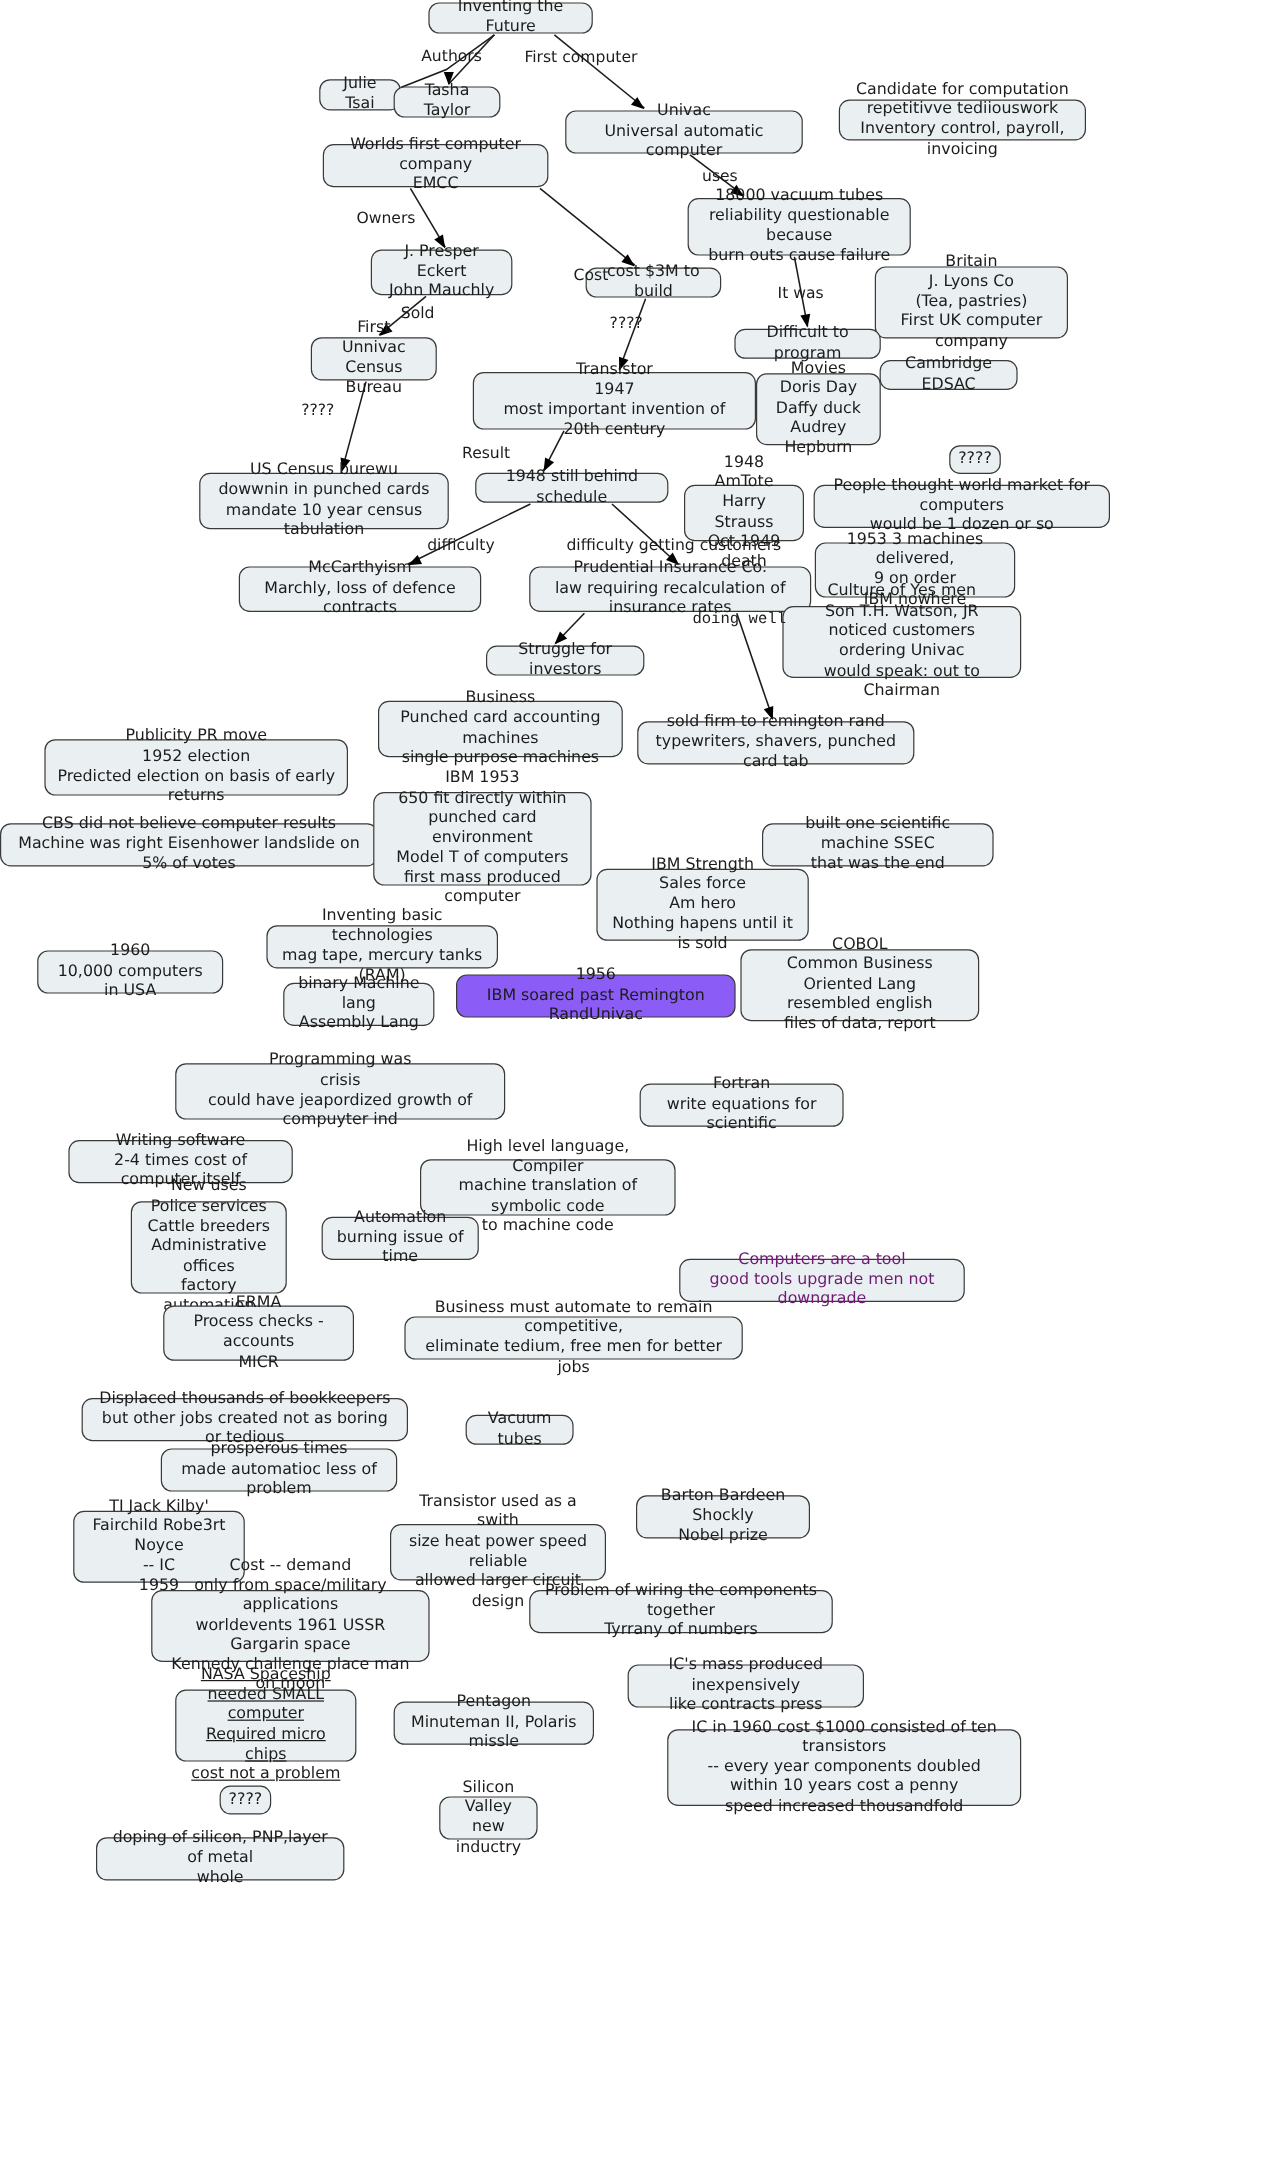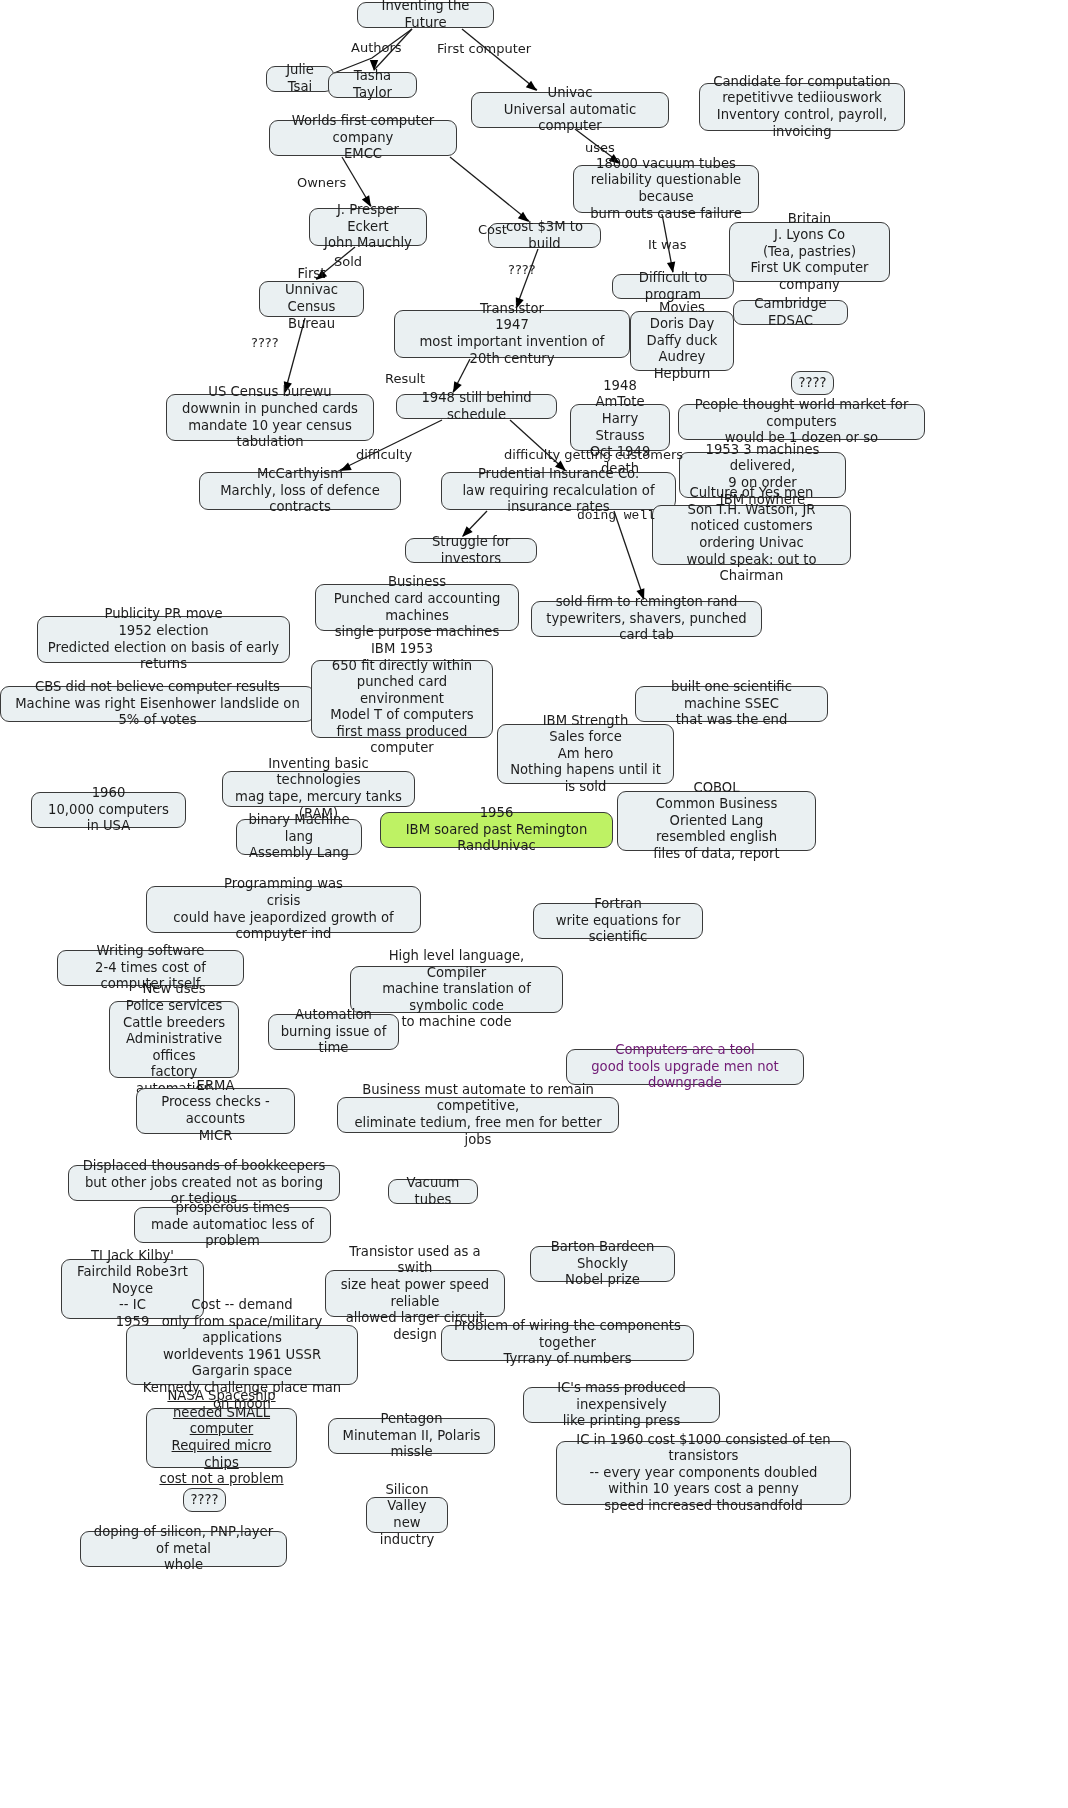--- a/index.html
+++ b/index.html
@@ -88,21 +88,21 @@
         <polygon points="0,0 -11,-4.2 -11,4.2" transform="translate(644,600) rotate(71)"></polygon>
       </g>
   </svg>
 
   <div id="nodes">
       <div class="node" style="left: 357px; top: 2px; width: 137px; height: 26px; background: rgb(234, 240, 242); border-color: rgb(58, 58, 58); color: rgb(28, 28, 28);">Inventing the Future</div>
       <div class="node" style="left: 266px; top: 66px; width: 68px; height: 26px; background: rgb(234, 240, 242); border-color: rgb(58, 58, 58); color: rgb(28, 28, 28);">Julie Tsai</div>
       <div class="node" style="left: 328px; top: 72px; width: 89px; height: 26px; background: rgb(234, 240, 242); border-color: rgb(58, 58, 58); color: rgb(28, 28, 28);">Tasha Taylor</div>
       <div class="node" style="left: 471px; top: 92px; width: 198px; height: 36px; background: rgb(234, 240, 242); border-color: rgb(58, 58, 58); color: rgb(28, 28, 28);">Univac
 Universal automatic computer</div>
-      <div class="node" style="left: 699px; top: 83px; width: 206px; height: 48px; background: rgb(234, 240, 242); border-color: rgb(58, 58, 58); color: rgb(28, 28, 28);">Candidate for computation
+      <div class="node" style="left: 699px; top: 83px; width: 206px; height: 34px; background: rgb(234, 240, 242); border-color: rgb(58, 58, 58); color: rgb(28, 28, 28);">Candidate for computation
 repetitivve tediiouswork
 Inventory control, payroll, invoicing</div>
       <div class="node" style="left: 269px; top: 120px; width: 188px; height: 36px; background: rgb(234, 240, 242); border-color: rgb(58, 58, 58); color: rgb(28, 28, 28);">Worlds first computer company
 EMCC</div>
       <div class="node" style="left: 573px; top: 165px; width: 186px; height: 48px; background: rgb(234, 240, 242); border-color: rgb(58, 58, 58); color: rgb(28, 28, 28);">18000 vacuum tubes
 reliability questionable because
 burn outs cause failure</div>
       <div class="node" style="left: 309px; top: 208px; width: 118px; height: 38px; background: rgb(234, 240, 242); border-color: rgb(58, 58, 58); color: rgb(28, 28, 28);">J. Presper Eckert
 John Mauchly</div>
       <div class="node" style="left: 488px; top: 223px; width: 113px; height: 25px; background: rgb(234, 240, 242); border-color: rgb(58, 58, 58); color: rgb(28, 28, 28);">cost $3M to build</div>
@@ -167,21 +167,21 @@
       <div class="node" style="left: 31px; top: 792px; width: 155px; height: 36px; background: rgb(234, 240, 242); border-color: rgb(58, 58, 58); color: rgb(28, 28, 28);">1960
 10,000 computers in USA</div>
       <div class="node" style="left: 222px; top: 771px; width: 193px; height: 36px; background: rgb(234, 240, 242); border-color: rgb(58, 58, 58); color: rgb(28, 28, 28);">Inventing basic technologies
 mag tape, mercury tanks (RAM)</div>
       <div class="node" style="left: 617px; top: 791px; width: 199px; height: 60px; background: rgb(234, 240, 242); border-color: rgb(58, 58, 58); color: rgb(28, 28, 28);">COBOL
 Common Business Oriented Lang
 resembled english
 files of data, report</div>
       <div class="node" style="left: 236px; top: 819px; width: 126px; height: 36px; background: rgb(234, 240, 242); border-color: rgb(58, 58, 58); color: rgb(28, 28, 28);">binary Machine lang
 Assembly Lang</div>
-      <div class="node" style="left: 380px; top: 812px; width: 233px; height: 36px; background: #bef264; border-color: rgb(58, 58, 58); color: rgb(28, 28, 28);">1956
+      <div class="node" style="left: 380px; top: 812px; width: 233px; height: 36px; background: #8b5cf6; border-color: rgb(58, 58, 58); color: rgb(28, 28, 28);">1956
 IBM soared past Remington RandUnivac</div>
       <div class="node" style="left: 146px; top: 886px; width: 275px; height: 47px; background: rgb(234, 240, 242); border-color: rgb(58, 58, 58); color: rgb(28, 28, 28);">Programming was
 crisis
 could have jeapordized growth of compuyter ind</div>
       <div class="node" style="left: 533px; top: 903px; width: 170px; height: 36px; background: rgb(234, 240, 242); border-color: rgb(58, 58, 58); color: rgb(28, 28, 28);">Fortran
 write equations for scientific</div>
       <div class="node" style="left: 57px; top: 950px; width: 187px; height: 36px; background: rgb(234, 240, 242); border-color: rgb(58, 58, 58); color: rgb(28, 28, 28);">Writing software
 2-4 times cost of computer itself</div>
       <div class="node" style="left: 350px; top: 966px; width: 213px; height: 47px; background: rgb(234, 240, 242); border-color: rgb(58, 58, 58); color: rgb(28, 28, 28);">High level language, Compiler
 machine translation of symbolic code
@@ -214,21 +214,21 @@
       <div class="node" style="left: 325px; top: 1270px; width: 180px; height: 47px; background: rgb(234, 240, 242); border-color: rgb(58, 58, 58); color: rgb(28, 28, 28);">Transistor used as a swith
 size heat power speed reliable
 allowed larger circuit design</div>
       <div class="node" style="left: 126px; top: 1325px; width: 232px; height: 60px; background: rgb(234, 240, 242); border-color: rgb(58, 58, 58); color: rgb(28, 28, 28);">Cost -- demand
 only from space/military applications
 worldevents 1961 USSR Gargarin space
 Kennedy challenge place man on moon</div>
       <div class="node" style="left: 441px; top: 1325px; width: 253px; height: 36px; background: rgb(234, 240, 242); border-color: rgb(58, 58, 58); color: rgb(28, 28, 28);">Problem of wiring the components together
 Tyrrany of numbers</div>
       <div class="node" style="left: 523px; top: 1387px; width: 197px; height: 36px; background: rgb(234, 240, 242); border-color: rgb(58, 58, 58); color: rgb(28, 28, 28);">IC's mass produced inexpensively
-like printing press</div>
+like contracts press</div>
       <div class="node" style="left: 146px; top: 1408px; width: 151px; height: 60px; background: rgb(234, 240, 242); border-color: rgb(58, 58, 58); color: rgb(28, 28, 28); text-decoration: underline;">NASA Spaceship
 needed SMALL computer
 Required micro chips
 cost not a problem</div>
       <div class="node" style="left: 328px; top: 1418px; width: 167px; height: 36px; background: rgb(234, 240, 242); border-color: rgb(58, 58, 58); color: rgb(28, 28, 28);">Pentagon
 Minuteman II, Polaris missle</div>
       <div class="node" style="left: 556px; top: 1441px; width: 295px; height: 64px; background: rgb(234, 240, 242); border-color: rgb(58, 58, 58); color: rgb(28, 28, 28);">IC in 1960 cost $1000 consisted of ten transistors
 -- every year components doubled
 within 10 years cost a penny
 speed increased thousandfold</div>
@@ -243,17 +243,17 @@
       <div class="edge-label" style="left: 437px; top: 41px;">First computer</div>
       <div class="edge-label" style="left: 585px; top: 140px;">uses</div>
       <div class="edge-label" style="left: 297px; top: 175px;">Owners</div>
       <div class="edge-label" style="left: 478px; top: 222px;">Cost</div>
       <div class="edge-label" style="left: 334px; top: 254px;">Sold</div>
       <div class="edge-label" style="left: 648px; top: 237px;">It was</div>
       <div class="edge-label" style="left: 508px; top: 262px;">????</div>
       <div class="edge-label" style="left: 251px; top: 335px;">????</div>
       <div class="edge-label" style="left: 385px; top: 371px;">Result</div>
       <div class="edge-label" style="left: 356px; top: 447px;">difficulty</div>
-      <div class="edge-label" style="left: 504px; top: 447px;">difficulty getting customers</div>
+      <div class="edge-label" style="left: 472px; top: 447px;">difficulty getting customers</div>
       <div class="edge-label" style="left: 577px; top: 508px; font-family: Liberation Mono, monospace;">doing well</div>
     </div>
 
 </div>
 
 </body></html>

